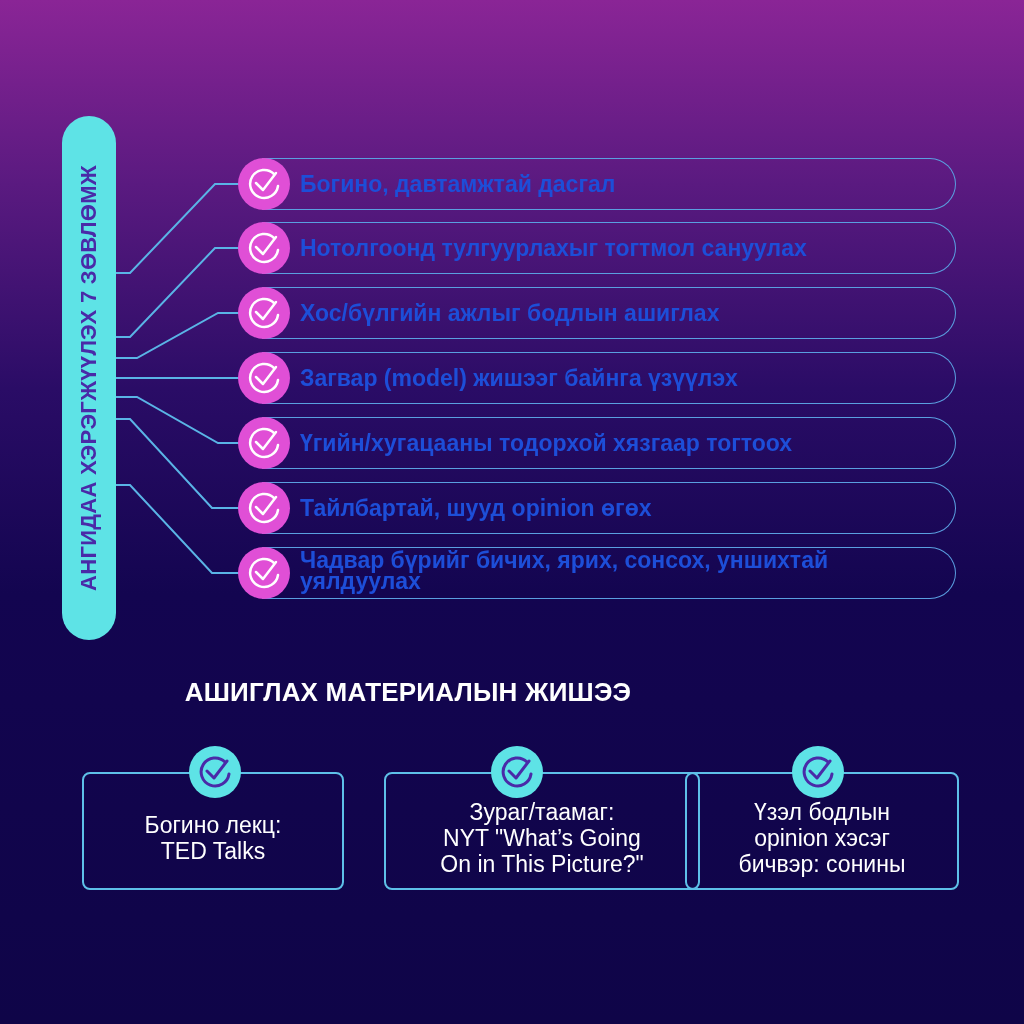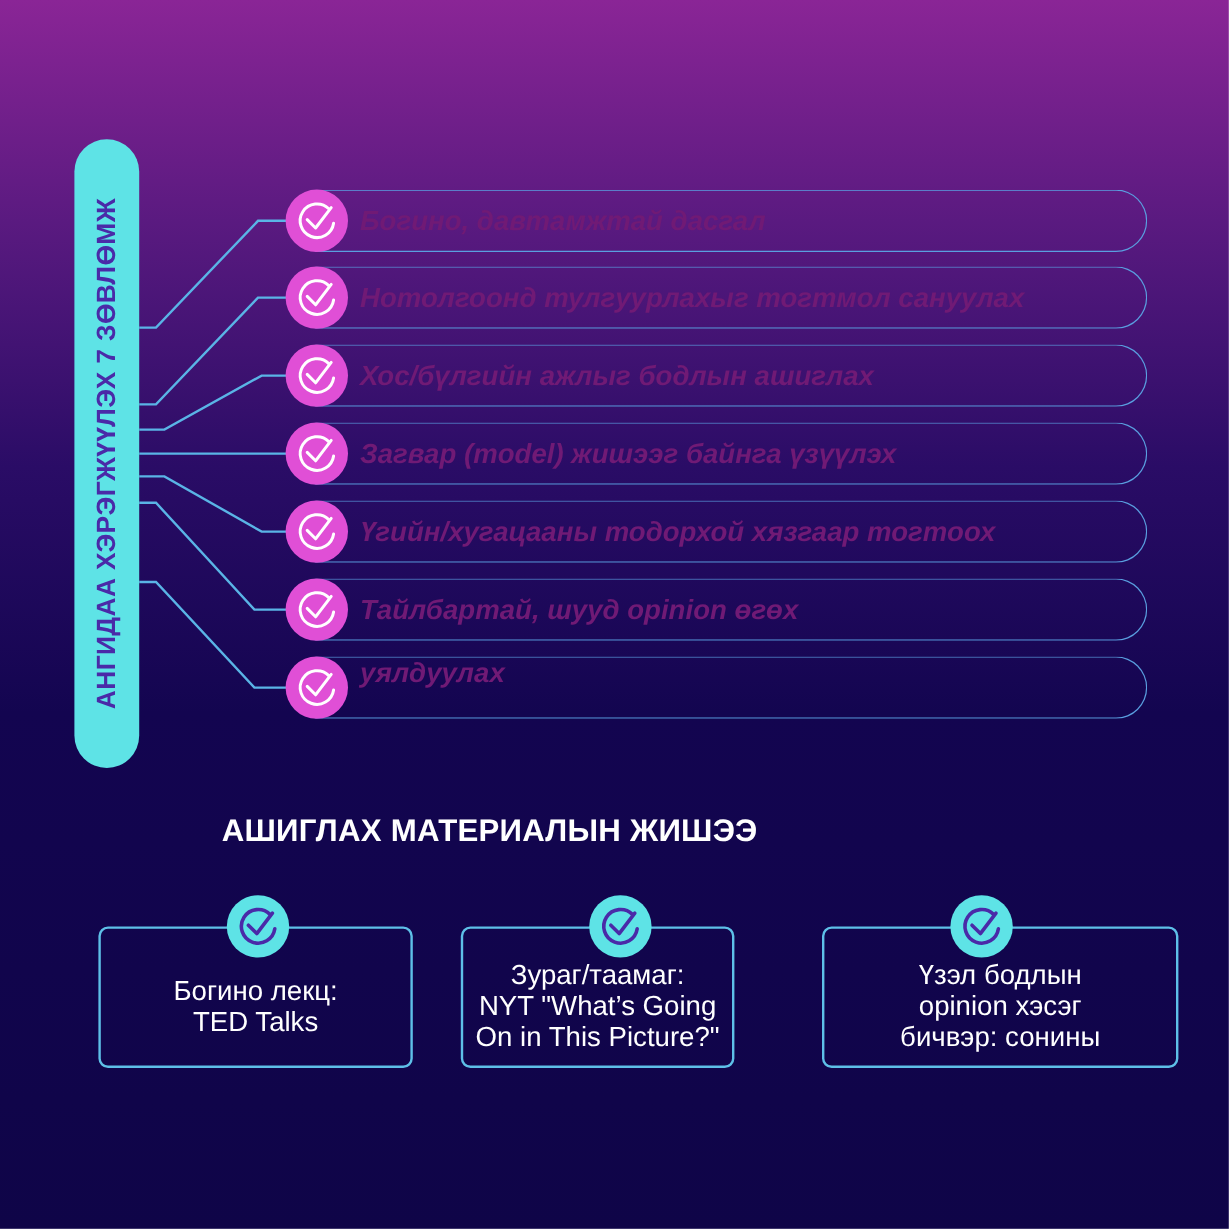--- a/index.html
+++ b/index.html
@@ -21,22 +21,22 @@
   .tip-row {
     position:absolute; left:262px; width:694px; height:52px;
     border:1.5px solid #5a9fe0; border-left:none;
     border-radius:0 27px 27px 0; box-sizing:border-box;
   }
   .tip-icon {
     position:absolute; left:238px; width:52px; height:52px; border-radius:50%;
     background:#e04fd6; display:flex; align-items:center; justify-content:center;
   }
   .tip-text {
-    position:absolute; left:300px; color:#701a75; font-weight:700; font-size:23px;
-    line-height:22px; white-space:nowrap;font-style:italic;
+    position:absolute; left:300px; color:#1d4ed8; font-weight:700; font-size:23px;
+    line-height:22px; white-space:nowrap;
   }
   .section-title {
     position:absolute; left:0; width:816px; top:677px; text-align:center;
     color:#ffffff; font-weight:700; font-size:26px; letter-spacing:0.2px;
   }
   .card {
     position:absolute; top:772px; height:118px; border:2px solid #5ec0e8;
     border-radius:8px; box-sizing:border-box;
     display:flex; align-items:center; justify-content:center; text-align:center;
   }
@@ -120,53 +120,54 @@
 <div class="tip-text" style="top:497px">Тайлбартай, шууд opinion өгөх</div>
 
 <div class="tip-row" style="top:547px"></div>
 <div class="tip-icon" style="top:547px">
   <svg width="40" height="40" viewBox="0 0 40 40">
       <path d="M30 10 A14 14 0 1 0 34 22" fill="none" stroke="#fff" stroke-width="2.5" stroke-linecap="round"></path>
       <path d="M12 19 L19 26 L32 9" fill="none" stroke="#fff" stroke-width="2.5" stroke-linecap="round" stroke-linejoin="round"></path>
     </svg>
 </div>
 <div class="tip-text" style="top:550px; line-height:21px;">
+  <div>Чадвар бүрийг бичих, ярих, сонсох, уншихтай</div>
   <div>уялдуулах</div>
 </div>
 
 <div class="section-title">АШИГЛАХ МАТЕРИАЛЫН ЖИШЭЭ</div>
 
 <div class="card" style="left:82px; width:262px;">
   <div class="card-text">
     <div>Богино лекц:</div>
     <div>TED Talks</div>
   </div>
 </div>
 <div class="card-icon" style="left:189px;">
   <svg width="40" height="40" viewBox="0 0 40 40">
       <path d="M30 10 A14 14 0 1 0 34 22" fill="none" stroke="#4a2aa8" stroke-width="3" stroke-linecap="round"></path>
       <path d="M12 19 L19 26 L32 9" fill="none" stroke="#4a2aa8" stroke-width="3" stroke-linecap="round" stroke-linejoin="round"></path>
     </svg>
 </div>
 
-<div class="card" style="left:384px; width:228px;">
+<div class="card" style="left:384px; width:316px;">
   <div class="card-text">
     <div>Зураг/таамаг:</div>
     <div>NYT "What’s Going</div>
     <div>On in This Picture?"</div>
   </div>
 </div>
 <div class="card-icon" style="left:491px;">
   <svg width="40" height="40" viewBox="0 0 40 40">
       <path d="M30 10 A14 14 0 1 0 34 22" fill="none" stroke="#4a2aa8" stroke-width="3" stroke-linecap="round"></path>
       <path d="M12 19 L19 26 L32 9" fill="none" stroke="#4a2aa8" stroke-width="3" stroke-linecap="round" stroke-linejoin="round"></path>
     </svg>
 </div>
 
-<div class="card" style="left:685px; width:297px;">
+<div class="card" style="left:685px; width:274px;">
   <div class="card-text">
     <div>Үзэл бодлын</div>
     <div>opinion хэсэг</div>
     <div>бичвэр: сонины</div>
   </div>
 </div>
 <div class="card-icon" style="left:792px;">
   <svg width="40" height="40" viewBox="0 0 40 40">
       <path d="M30 10 A14 14 0 1 0 34 22" fill="none" stroke="#4a2aa8" stroke-width="3" stroke-linecap="round"></path>
       <path d="M12 19 L19 26 L32 9" fill="none" stroke="#4a2aa8" stroke-width="3" stroke-linecap="round" stroke-linejoin="round"></path>

